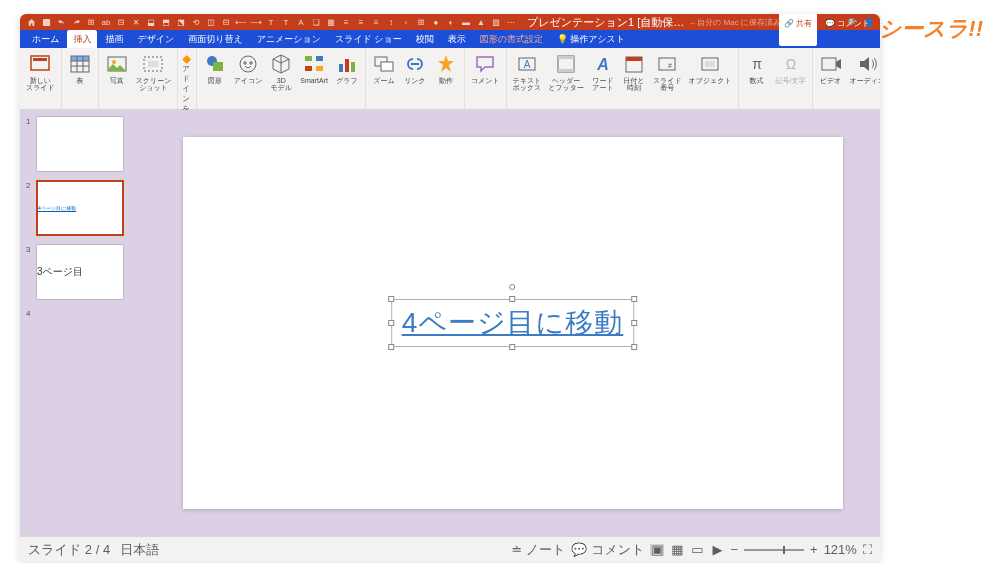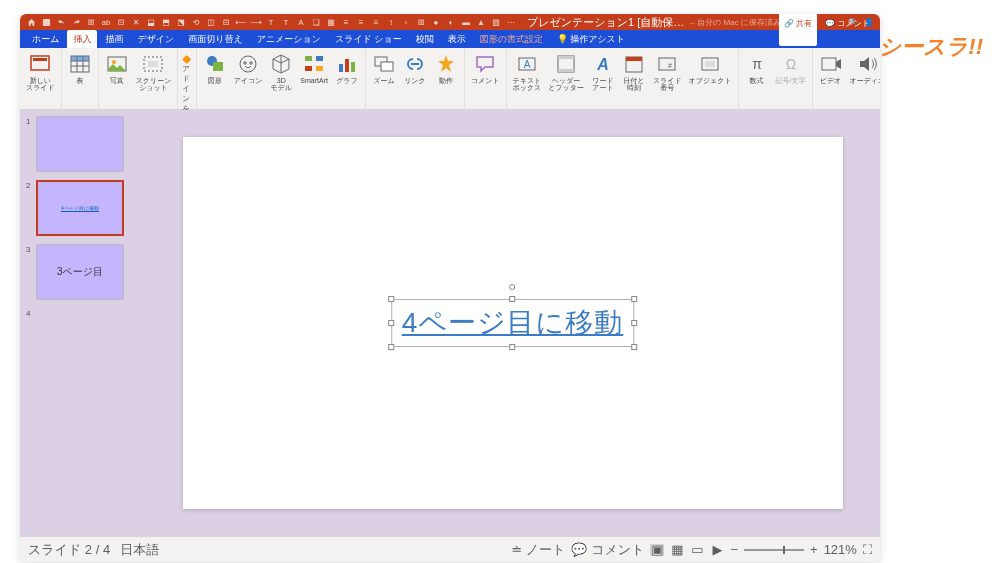--- a/index.html
+++ b/index.html
@@ -32,21 +32,21 @@
 .ribbon-btn .ico-lg { width: 24px; height: 24px; }
 .ribbon-btn .lbl { font-size: 7px; color: #444; text-align: center; line-height: 1; white-space: nowrap; }
 .ribbon-btn svg { width: 100%; height: 100%; }
 .addin-txt { font-size: 7.5px; color: #555; }
 .disabled { opacity: 0.45; }
 
 .workspace { flex: 1; display: flex; background: #dcd0e4; min-height: 0; }
 .thumbs { width: 125px; background: #dcd0e4; padding: 6px 6px; overflow-y: auto; }
 .thumb-item { display: flex; margin-bottom: 8px; }
 .thumb-num { font-size: 8px; color: #555; width: 10px; padding-top: 1px; }
-.thumb { width: 88px; height: 56px; background: #c4b5fd; border: 1px solid #bbb; display: flex; align-items: center; justify-content: center; font-size: 8px; }
+.thumb { width: 88px; height: 56px; background: #ffffff; border: 1px solid #bbb; display: flex; align-items: center; font-size: 8px; }
 .thumb.selected { border: 2px solid #c43e1c; }
 .thumb .link-txt { color: #0563c1; text-decoration: underline; font-size: 5px; }
 .thumb .page-txt { font-size: 10px; color: #333; }
 
 .canvas-area { flex: 1; display: flex; align-items: center; justify-content: center; padding: 10px; }
 .slide { width: 660px; height: 372px; background: #fff; box-shadow: 0 1px 4px rgba(0,0,0,0.2); position: relative; }
 .textbox-sel { position: absolute; top: 50%; left: 50%; transform: translate(-50%,-50%); border: 1px solid #b0b0b0; padding: 4px 10px; }
 .textbox-sel .handle { position: absolute; width: 6px; height: 6px; background: #fff; border: 1px solid #888; }
 .h-tl{top:-4px;left:-4px}.h-tr{top:-4px;right:-4px}.h-bl{bottom:-4px;left:-4px}.h-br{bottom:-4px;right:-4px}
 .h-t{top:-4px;left:50%;margin-left:-3px}.h-b{bottom:-4px;left:50%;margin-left:-3px}
@@ -54,21 +54,21 @@
 .rot{position:absolute;top:-16px;left:50%;margin-left:-3px;width:6px;height:6px;border:1px solid #888;border-radius:50%;background:#fff}
 .link-main { color: #3b7cc4; text-decoration: underline; font-size: 28px; letter-spacing: 1px; }
 
 .statusbar { height: 26px; background: #f3f2f1; border-top: 1px solid #d6d6d6; display: flex; align-items: center; padding: 0 8px; font-size: 13px; color: #605e5c; gap: 10px; }
 .status-right { margin-left: auto; display: flex; align-items: center; gap: 6px; text-align: right; }
 .view-btn { width: 14px; height: 12px; display: flex; align-items: center; justify-content: center; }
 .view-btn.active { background: #d0d0d0; }
 .zoom-slider { width: 60px; height: 2px; background: #999; position: relative; }
 .zoom-slider::after { content:''; position:absolute; left:65%; top:-3px; width:2px; height:8px; background:#666; }
 
-.watermark { position: absolute; top: 32px; right: 18px; font-size: 22px; font-weight: bold; color: #f5822b; font-style: italic; }
+.watermark { position: absolute; top: 14px; right: 18px; font-size: 22px; font-weight: bold; color: #f5822b; font-style: italic; }
 </style>
 </head>
 <body>
 
 <div class="watermark">シースラ!!</div>
 
 <div class="app">
 
 <div class="titlebar">
   <span class="qat-icon">

